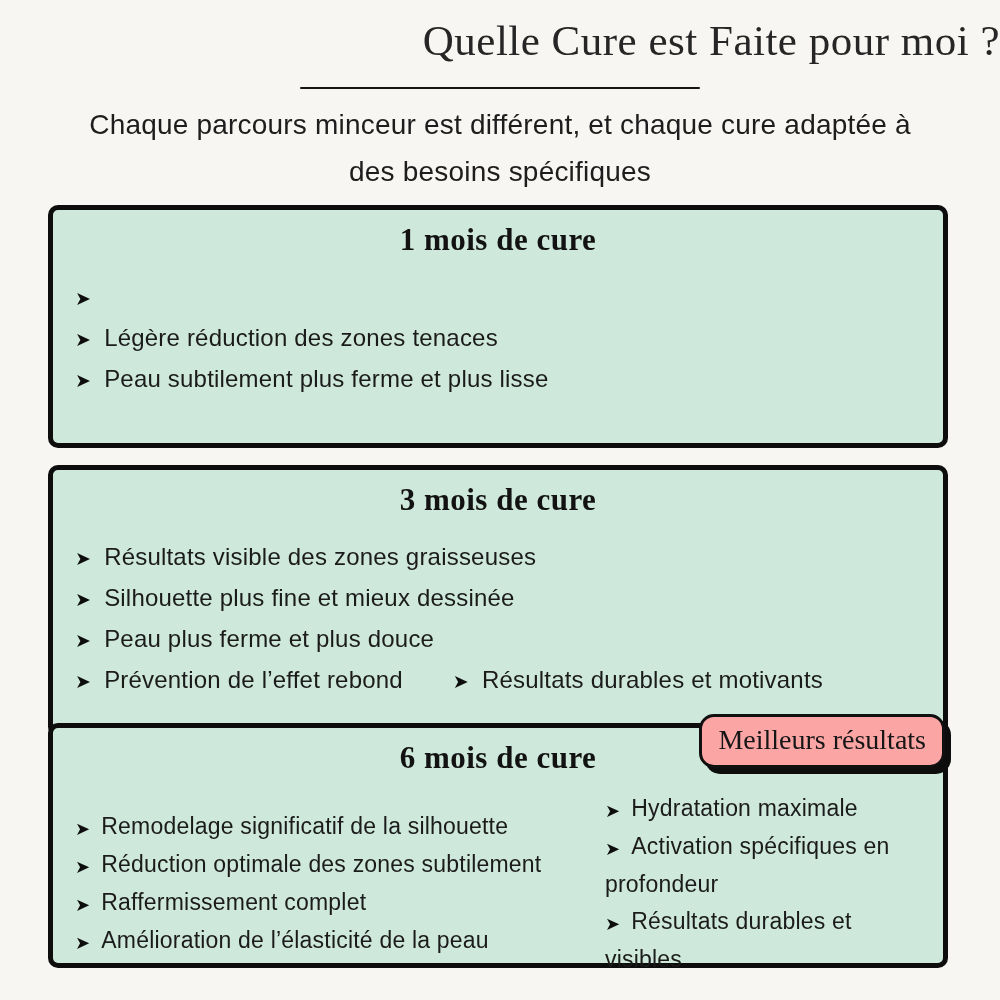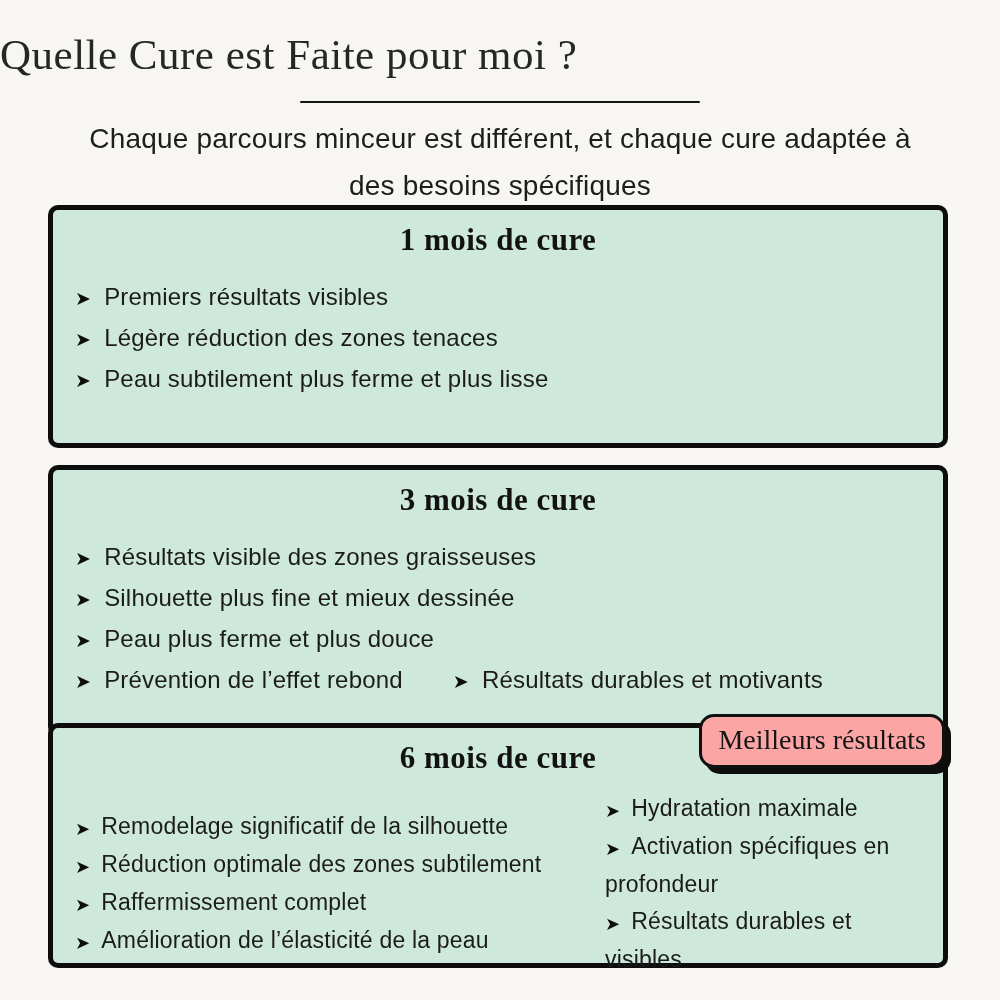--- a/index.html
+++ b/index.html
@@ -10,22 +10,22 @@
     color: #1b1b1b;
     overflow: hidden;
   }
   .page {
     position: relative;
     width: 1000px; height: 1000px;
   }
   
   .title {
     margin: 0;
-    padding-top: 30px;
-    text-align: left;
+    padding-top: 16px;
+    text-align: right;
     font-family: "Liberation Serif", "DejaVu Serif", serif;
     font-weight: 500;
     font-size: 43px;
     letter-spacing: 0.5px;
     color: #262626;
   }
   .divider {
     width: 400px;
     height: 2px;
     background: #141414;
@@ -127,21 +127,20 @@
   <h1 class="title">Quelle Cure est Faite pour moi ?</h1>
   <div class="divider"></div>
   <p class="subtitle">Chaque parcours minceur est différent, et chaque cure adaptée à
 des besoins spécifiques</p>
 
   <section class="box box-1">
     <h2 class="box-title">1 mois de cure</h2>
     <ul class="bullets">
       <li>
         <span class="arrow">➤</span>
-        <span>Premiers résultats visibles</span>
       </li>
       <li>
         <span class="arrow">➤</span>
         <span>Légère réduction des zones tenaces</span>
       </li>
       <li>
         <span class="arrow">➤</span>
         <span>Peau subtilement plus ferme et plus lisse</span>
       </li>
     </ul>

